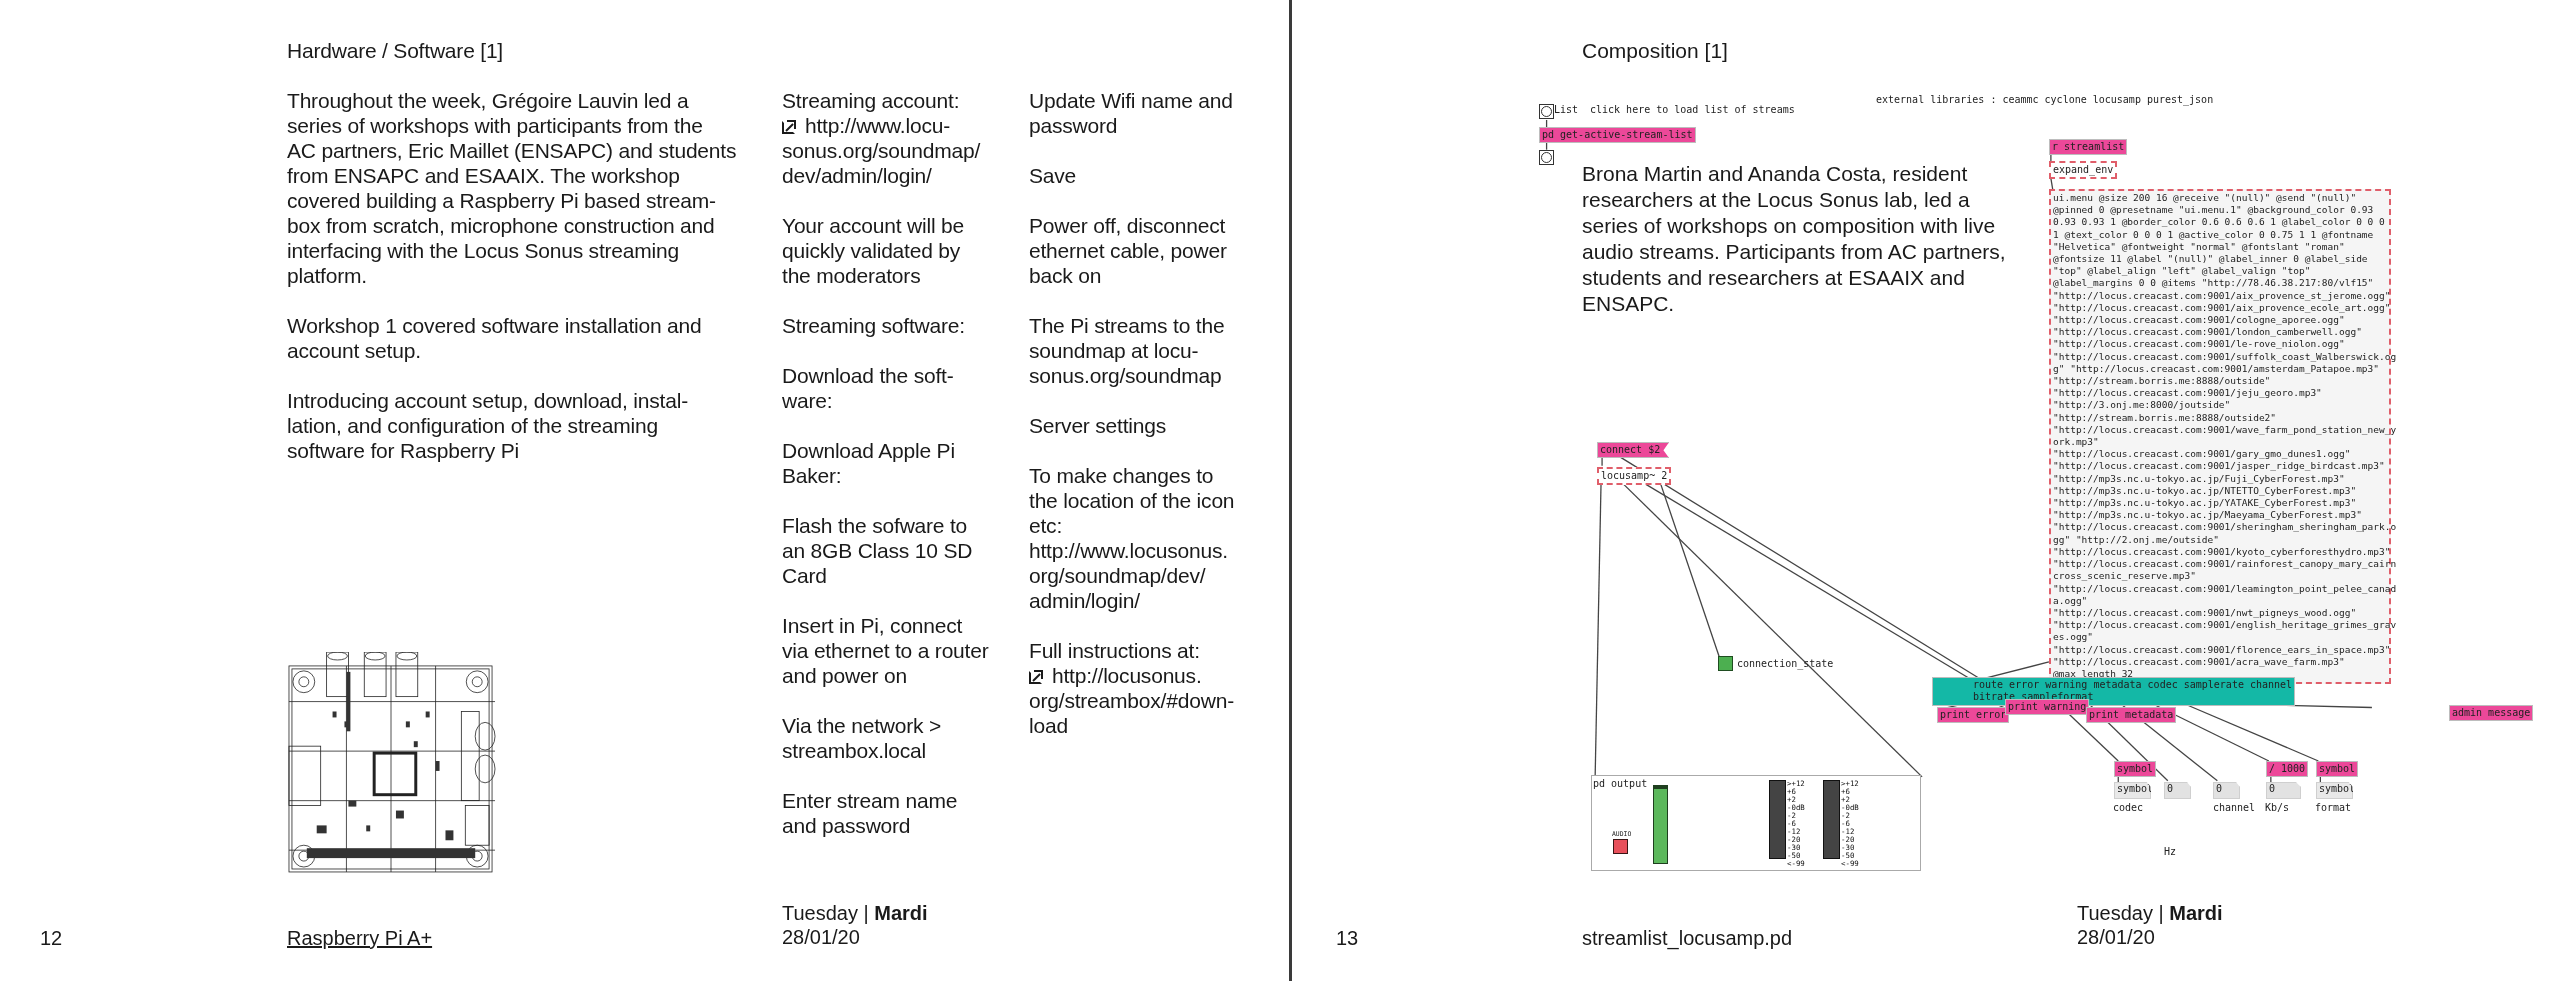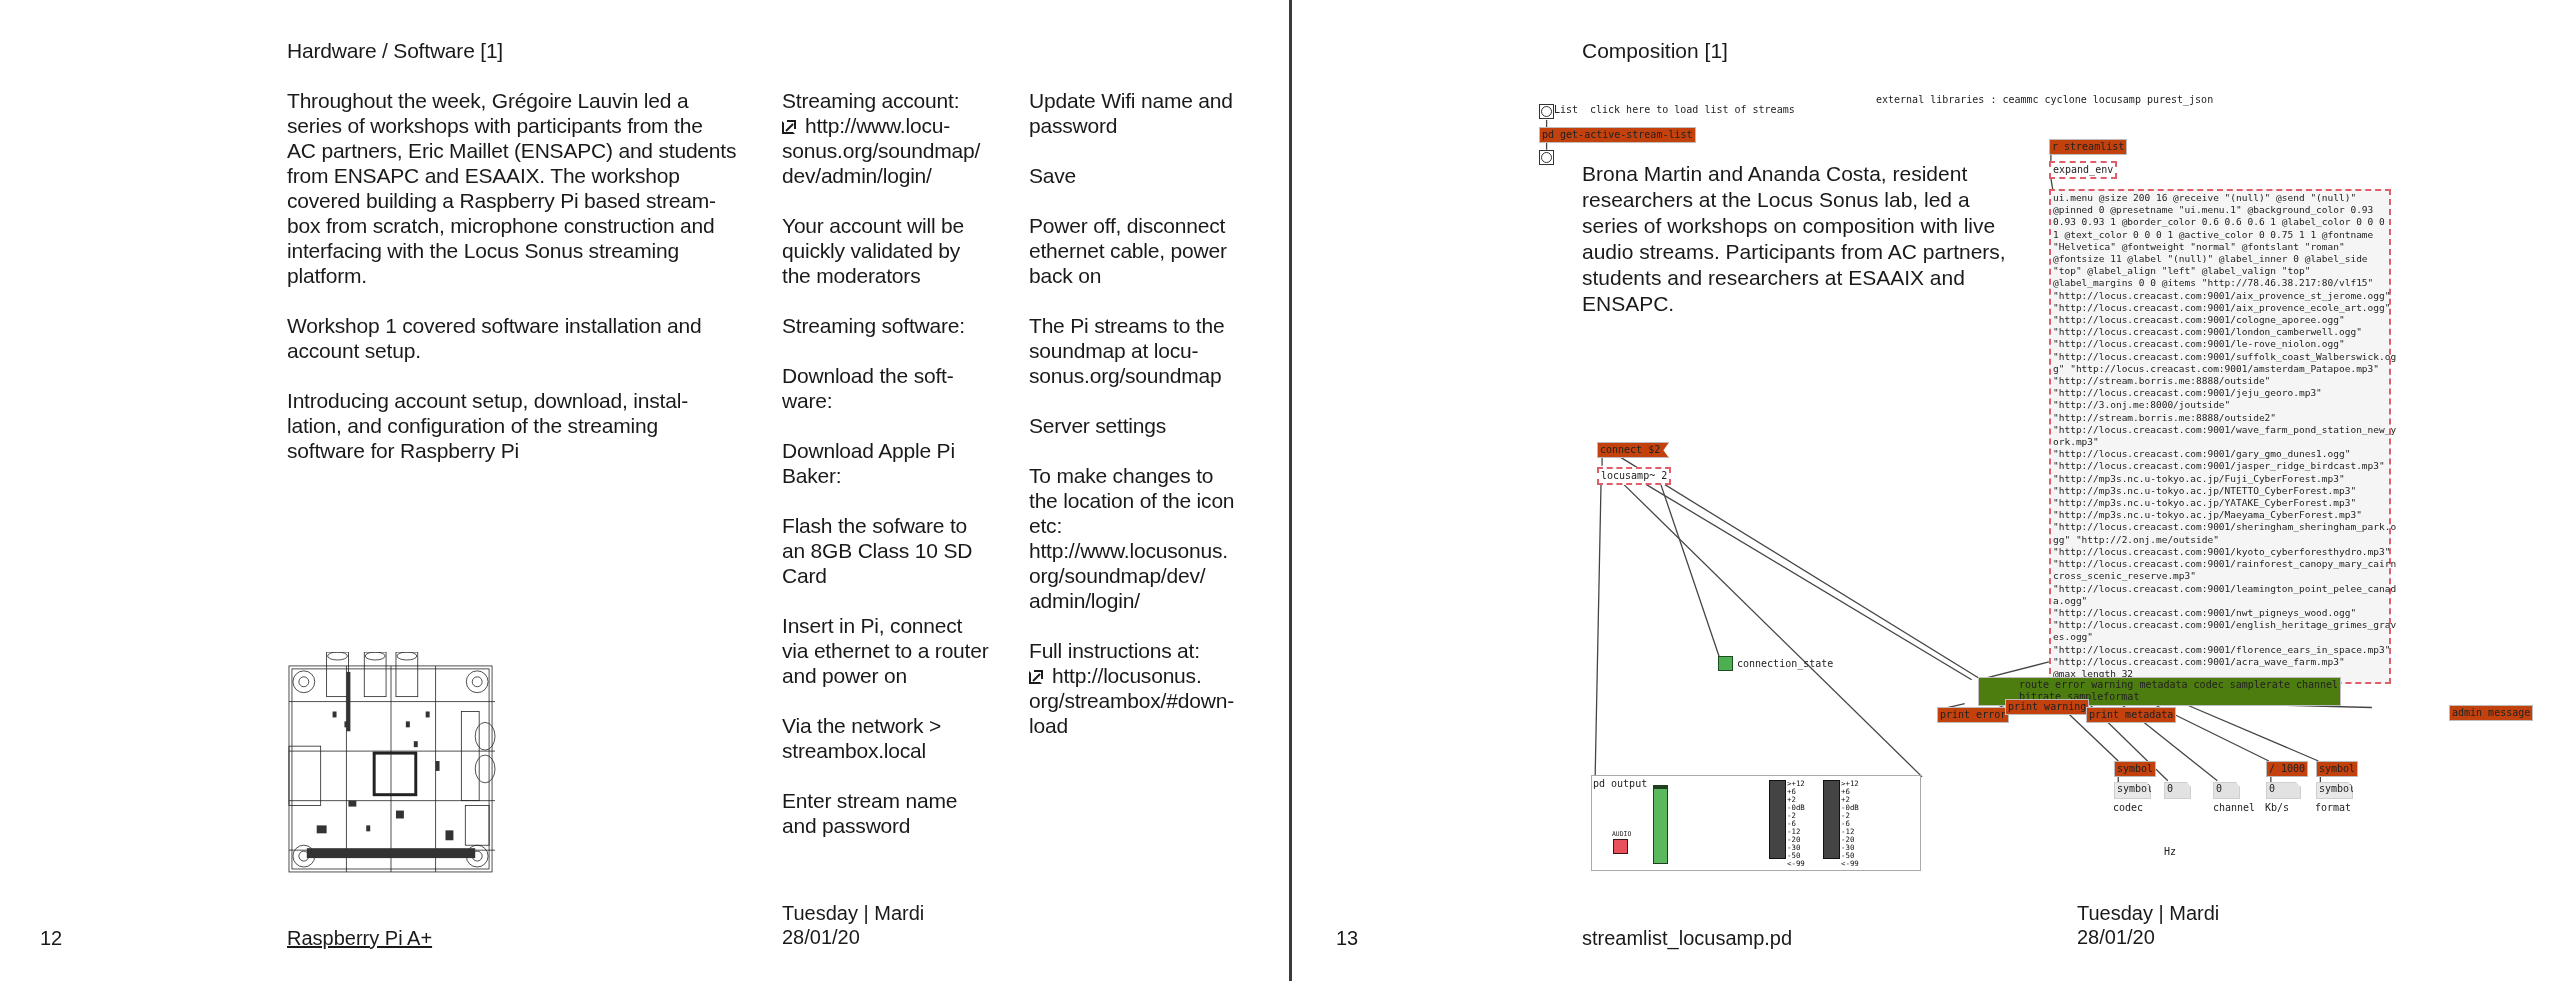--- a/index.html
+++ b/index.html
@@ -8,24 +8,24 @@
   .abs { position:absolute; }
   .body-text { font-size:21px; line-height:25px; letter-spacing:-0.2px; font-stretch:condensed; }
   .rbody { font-size:21px; line-height:26px; }
   .para { margin:0 0 25px 0; white-space:pre-line; }
   .col { position:absolute; width:248px; }
   .divider { position:absolute; left:1289px; top:0; width:3px; height:982px; background:#3a3a3a; }
   .ext-icon { display:inline-block; width:13px; height:13px; border:2px solid #1a1a1a; border-top-color:transparent; border-right-color:transparent; position:relative; margin-right:10px; vertical-align:-1px; box-sizing:border-box; }
   .ext-icon::after { content:""; position:absolute; right:-3px; top:-3px; width:9px; height:9px; border-top:2px solid #1a1a1a; border-right:2px solid #1a1a1a; box-sizing:border-box; }
   .ext-icon::before { content:""; position:absolute; left:2px; top:3px; width:10px; height:2px; background:#1a1a1a; transform:rotate(-45deg); transform-origin:left center; top:7px; }
   .footer { font-size:20px; line-height:24px; }
-  .bold { font-weight:normal; }
+  .bold { font-weight:bold; }
   
   .mono { font-family:"DejaVu Sans Mono", monospace; font-size:10px; line-height:12.3px; color:#222; }
-  .pdbox { position:absolute; border:1px solid #bdbdbd; background:#c2410c; padding:1px 2px; white-space:nowrap; box-sizing:border-box; }
+  .pdbox { position:absolute; border:1px solid #bdbdbd; background:#ec4899; padding:1px 2px; white-space:nowrap; box-sizing:border-box; }
   .pdbox.dashed { border:2px dashed #e05e6a; background:#fff; }
   .pdbox.menu { white-space:pre; background:#f5f5f5; }
   .bang { position:absolute; width:15px; height:15px; border:1px solid #333; background:#fff; box-sizing:border-box; }
   .bang::after { content:""; position:absolute; left:1px; top:1px; width:11px; height:11px; border:1px solid #333; border-radius:50%; box-sizing:border-box; }
   .numbox { position:absolute; width:50px; height:17px; background:#e2e2e2; border:1px solid #cfcfcf; box-sizing:border-box; clip-path:polygon(0 0, 85% 0, 100% 30%, 100% 100%, 0 100%); }
   .symbox { position:absolute; height:17px; background:#e8e8e8; border:1px solid #cfcfcf; box-sizing:border-box; clip-path:polygon(0 0, 88% 0, 100% 30%, 100% 100%, 0 100%); padding-left:2px; }
   .vu-scale { position:absolute; font-family:"DejaVu Sans Mono", monospace; font-size:7.4px; line-height:8px; white-space:pre; color:#111; }
   svg.wires { position:absolute; left:0; top:0; }
 </style>
 </head>
@@ -245,21 +245,21 @@
 "http://locus.creacast.com:9001/florence_ears_in_space.mp3"
 "http://locus.creacast.com:9001/acra_wave_farm.mp3"
 @max_length 32</div>
 
 <div class="pdbox mono" style="left:1597px; top:442px; clip-path:polygon(0 0,100% 0,92% 50%,100% 100%,0 100%); padding-right:8px;">connect $2</div>
 <div class="pdbox mono dashed" style="left:1597px; top:467px;">locusamp~ 2</div>
 
 <div class="abs" style="left:1718px; top:656px; width:15px; height:15px; background:#4caf50; border:1px solid #1f4d21; box-sizing:border-box;"></div>
 <div class="abs mono" style="left:1737px; top:658px;text-align:right;">connection_state</div>
 
-<div class="pdbox mono" style="left:1978px; top:677px; white-space:pre; background:#4d7c0f;padding-left:40px;">route error warning metadata codec samplerate channel
+<div class="pdbox mono" style="left:1932px; top:677px; white-space:pre; background:#14b8a6;padding-left:40px;">route error warning metadata codec samplerate channel
 bitrate sampleformat</div>
 <div class="pdbox mono" style="left:1937px; top:707px;">print error</div>
 <div class="pdbox mono" style="left:2005px; top:699px;">print warning</div>
 <div class="pdbox mono" style="left:2086px; top:707px;">print metadata</div>
 <div class="pdbox mono" style="left:2449px; top:705px;">admin message</div>
 
 <div class="pdbox mono" style="left:2114px; top:761px;">symbol</div>
 <div class="symbox mono" style="left:2114px; top:782px; width:37px;">symbol</div>
 <div class="numbox mono" style="left:2164px; top:782px; width:27px; padding-left:2px;"><span>0</span></div>
 <div class="numbox mono" style="left:2213px; top:782px; width:27px; padding-left:2px;"><span>0</span></div>

